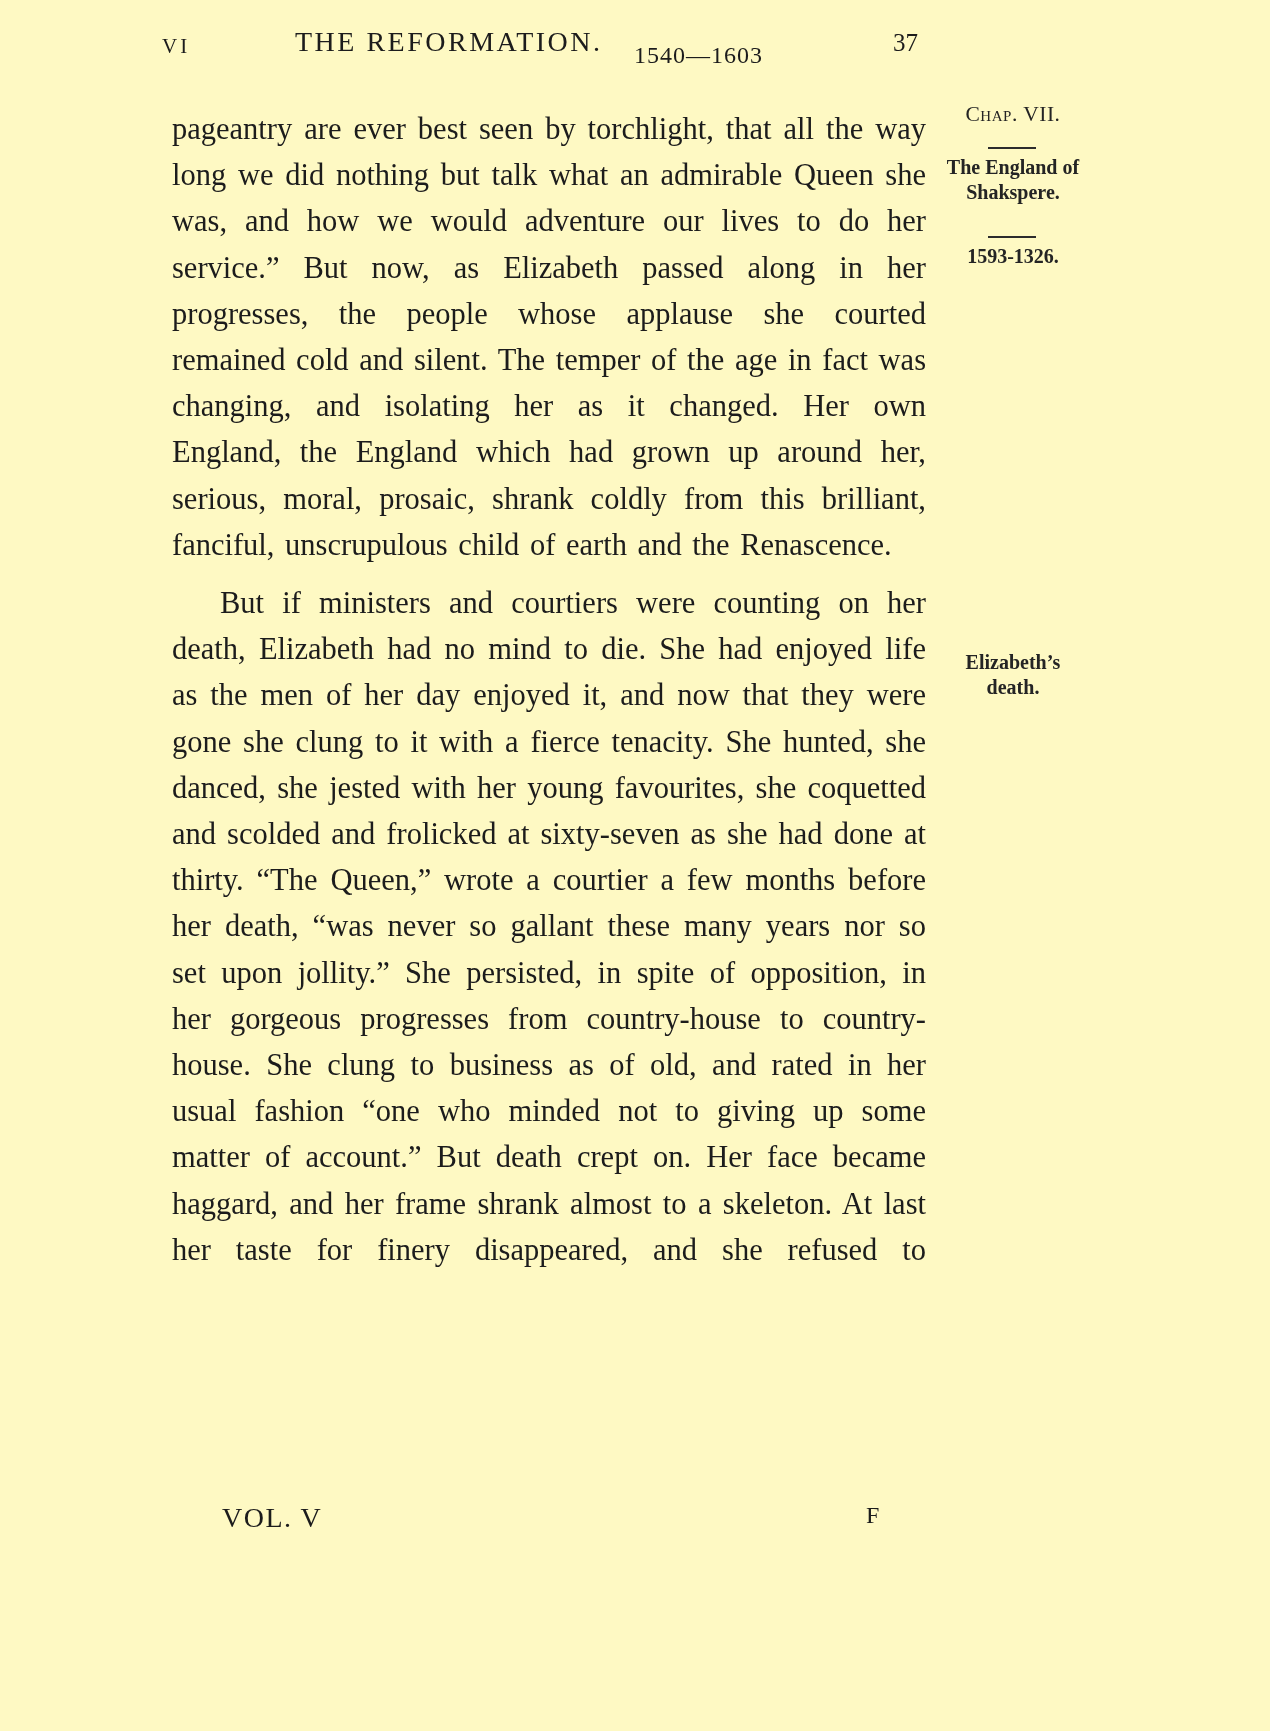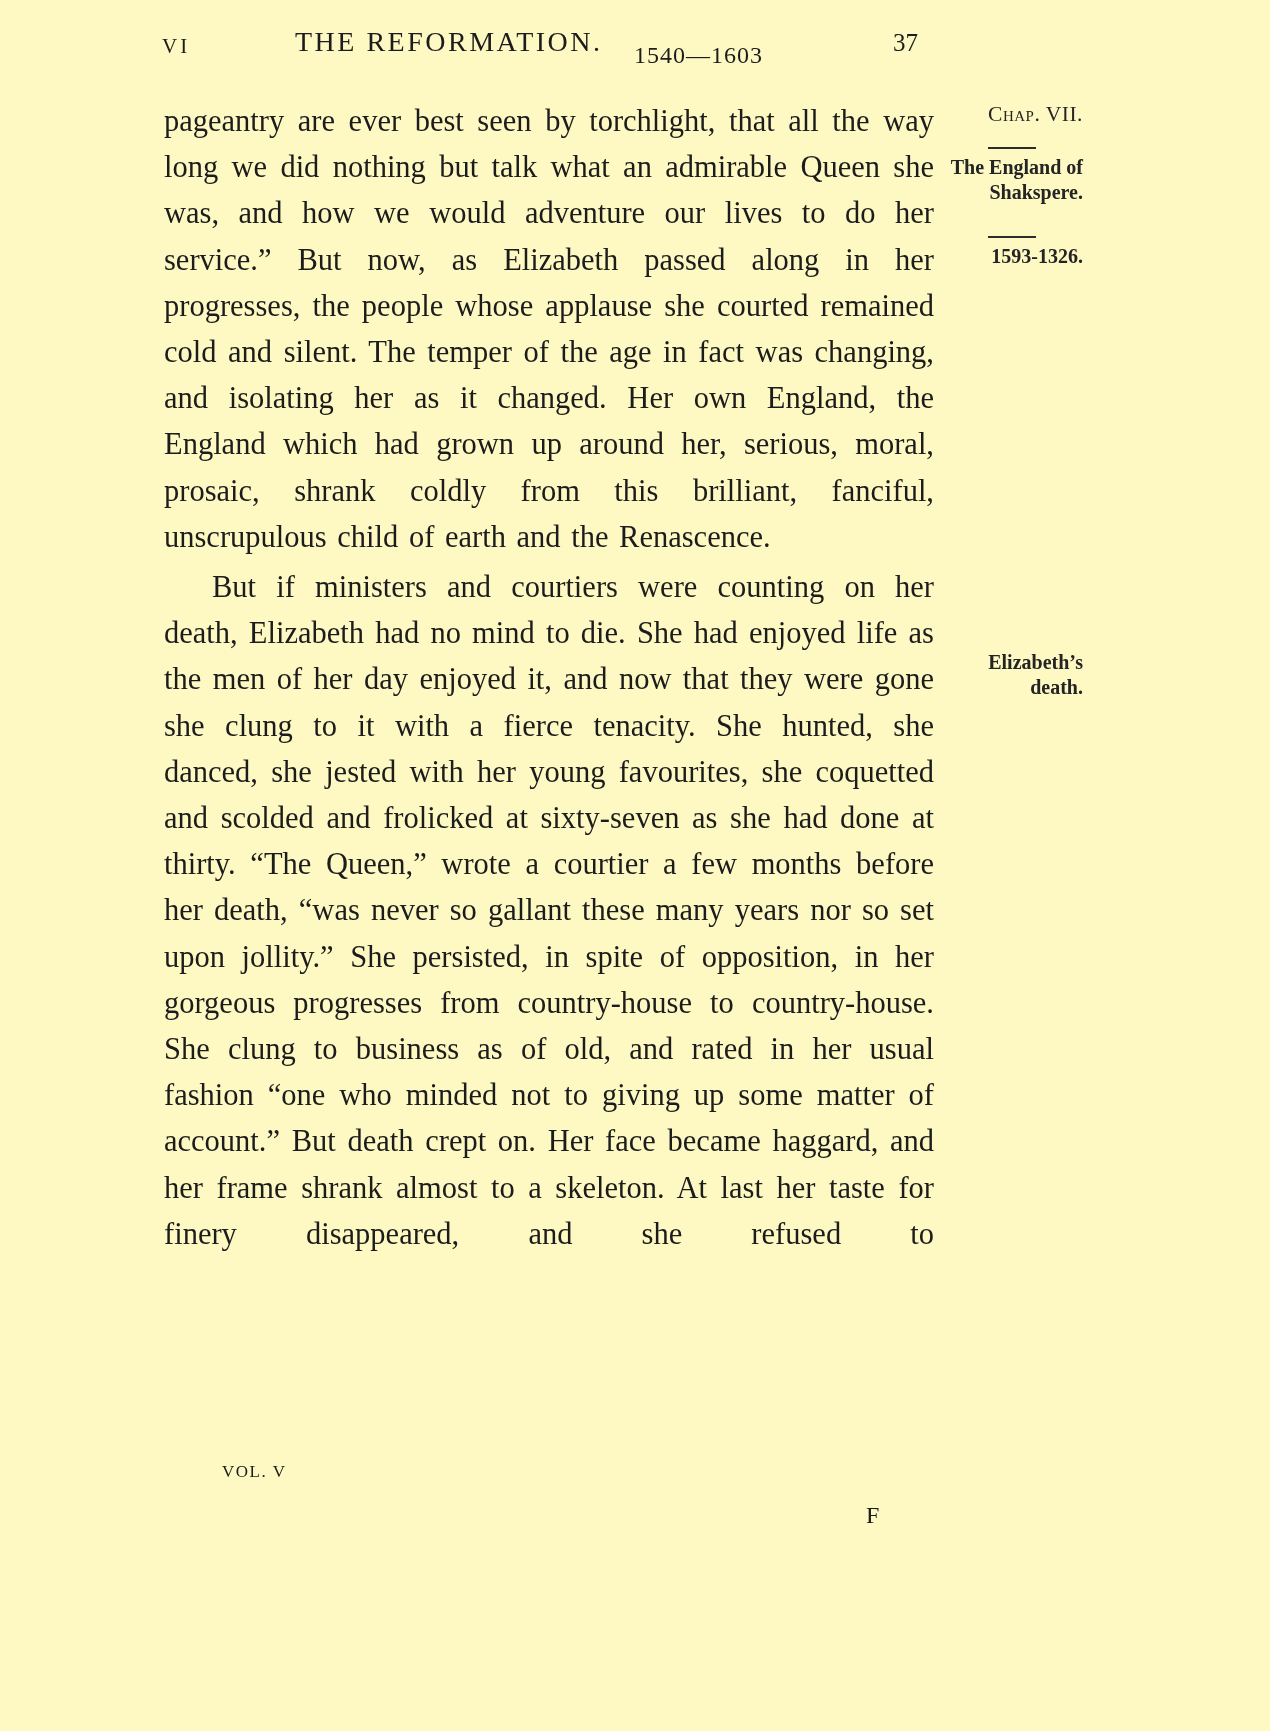--- a/index.html
+++ b/index.html
@@ -40,32 +40,32 @@
   
   .body-text {
     position: absolute;
     left: 160px; top: 94px;
     width: 778px;
     font-size: 30.5px;
     line-height: 46.2px;
     text-align: justify;
     word-spacing: 3px;
   }
-  .body-text p { margin: 4px; }
+  .body-text p { margin: 12px; }
   .para-2 {
     text-indent: 48px;
     text-align-last: justify;
   }
 
   
   .sidenote {
     position: absolute;
     left: 943px;
     width: 140px;
-    text-align: right;
+    text-align: center;
     font-size: 20px;
     line-height: 24.5px;
     font-weight: bold;
     color: #242424;
   }
   .sidenote-chapter {
     font-weight: normal;
     font-variant: small-caps;
     font-size: 21.5px;
     letter-spacing: 0.5px;
@@ -73,22 +73,22 @@
   .sidenote-rule {
     position: absolute;
     left: 988px;
     width: 48px;
     height: 0;
     border-top: 2px solid #2c2c2c;
   }
 
   
   .footer-volume {
-    position: absolute; left: 222px; top: 1462px;
-    font-size: 17px; letter-spacing: 1.5px;
+    position: absolute; left: 222px; top: 1502px;
+    font-size: 28px; letter-spacing: 1.5px;
   }
   .footer-signature {
     position: absolute; left: 866px; top: 1502px;
     font-size: 24px;
   }
 </style>
 </head>
 <body>
 
 <div class="page">

